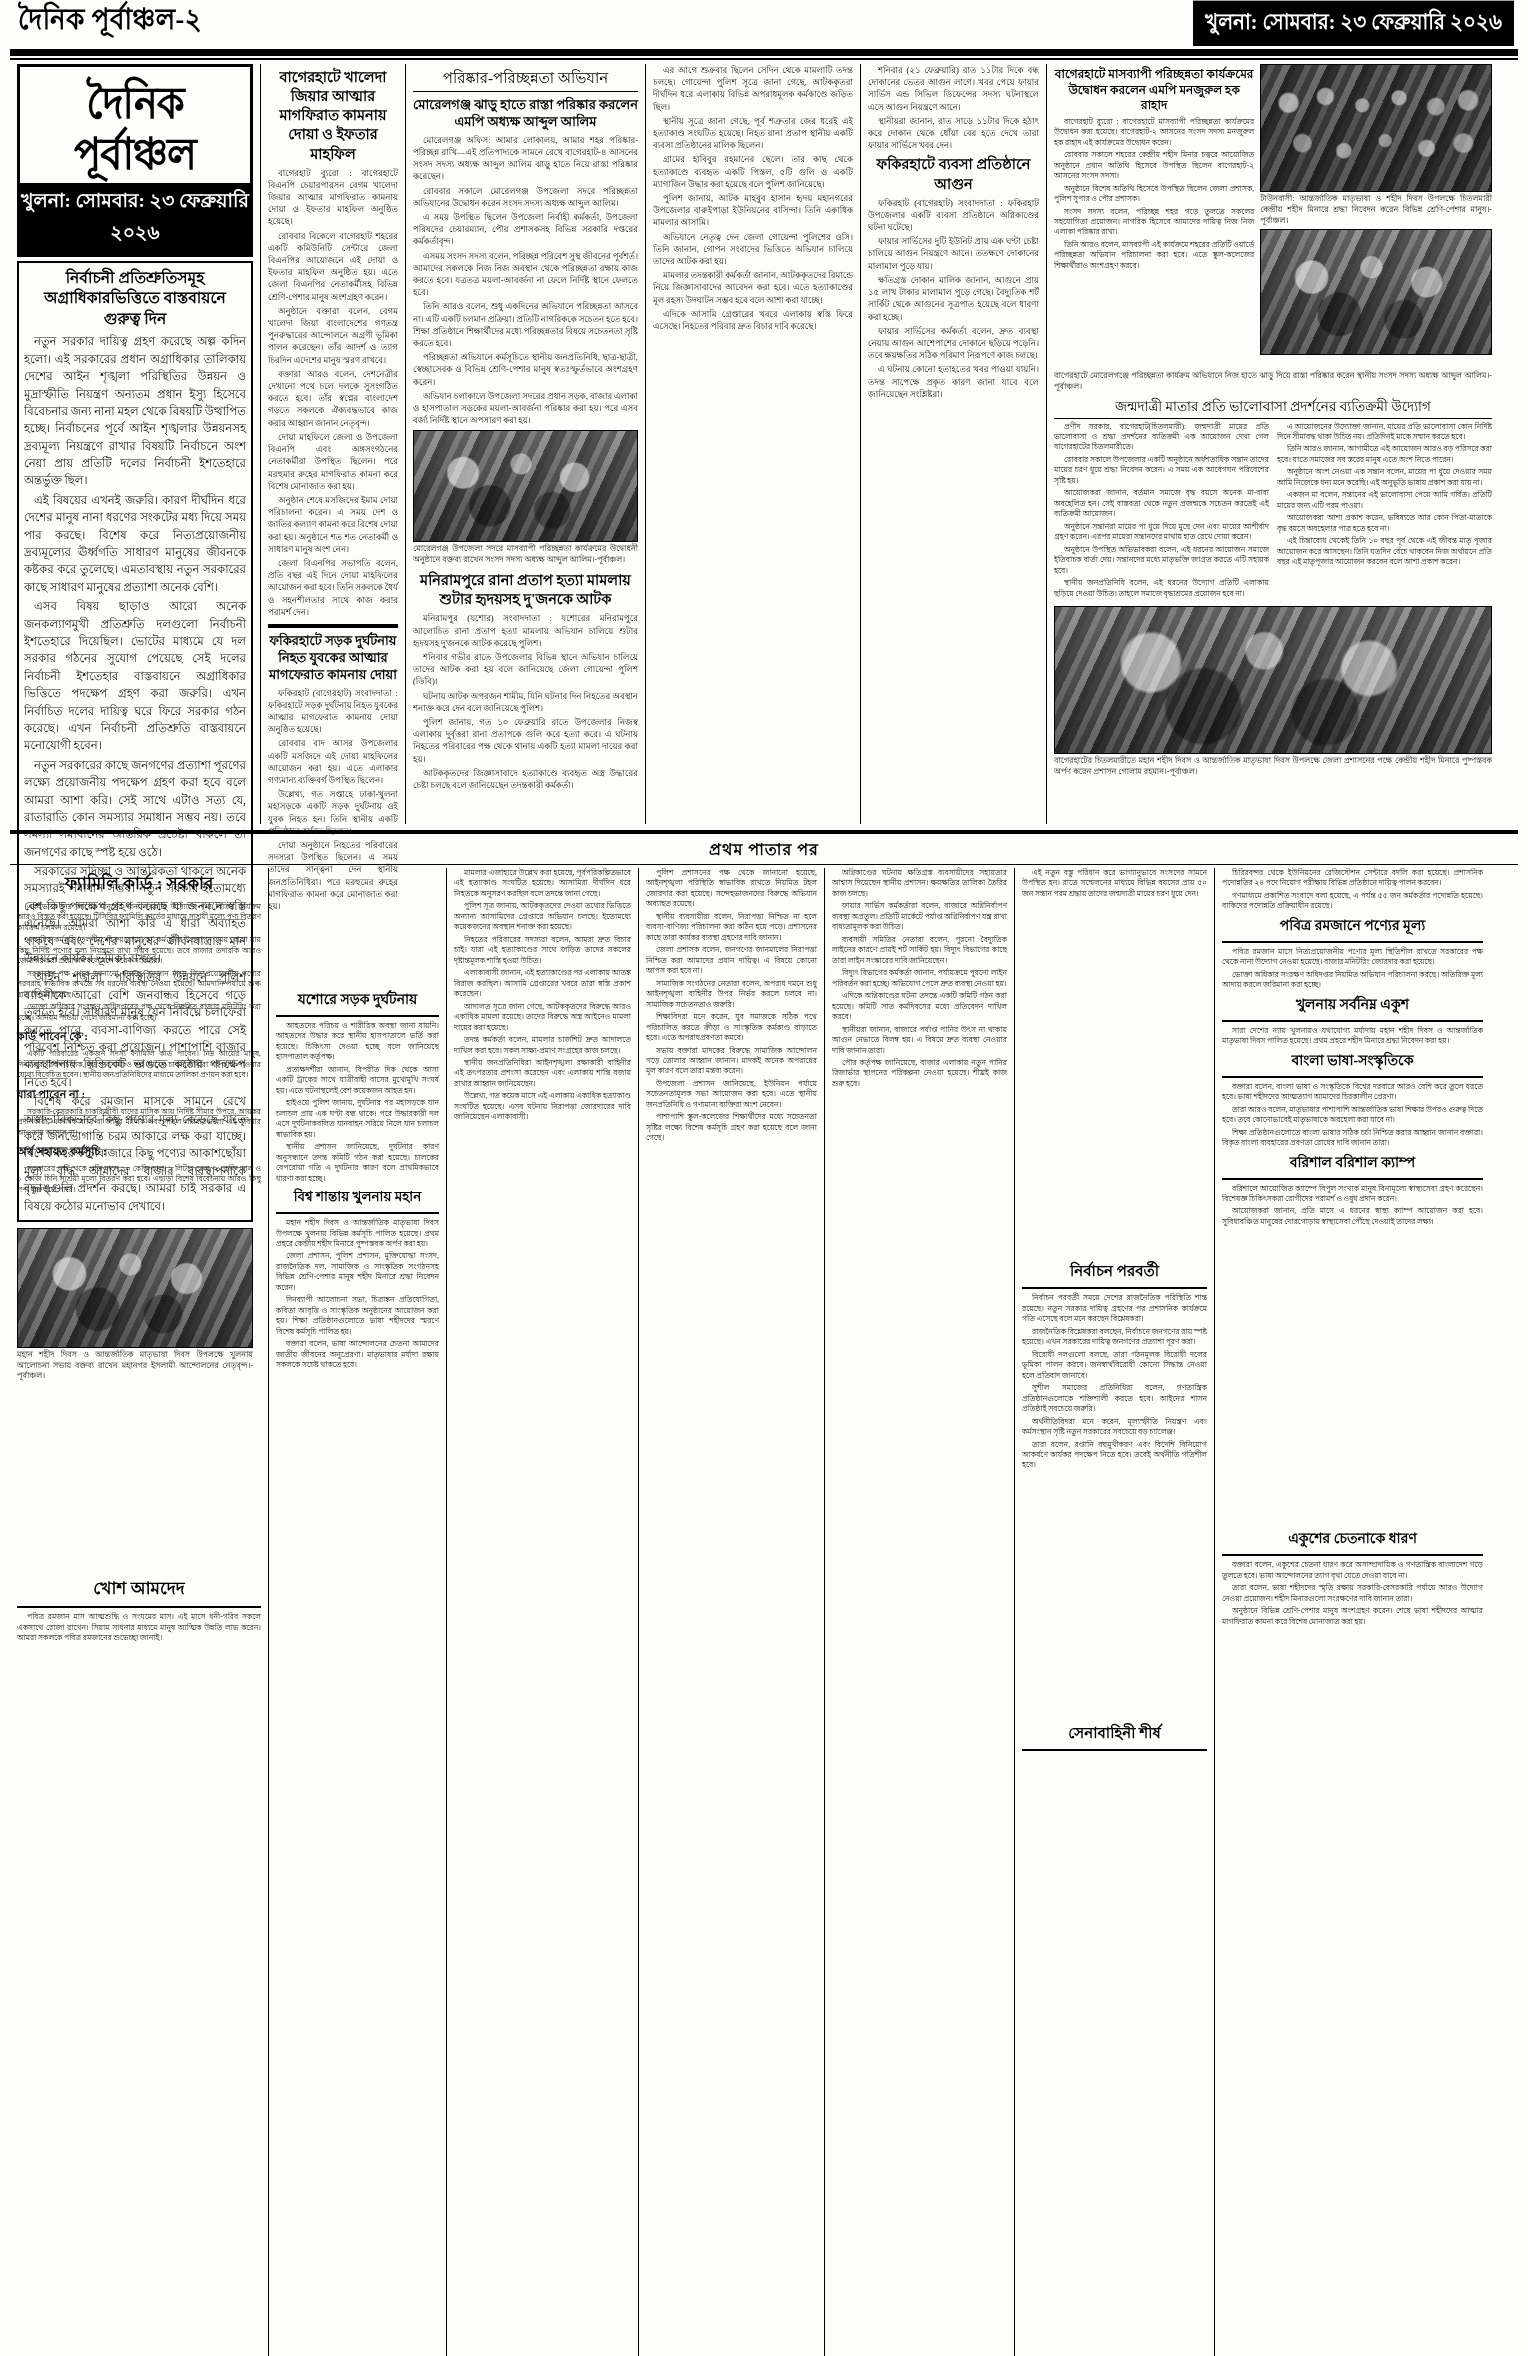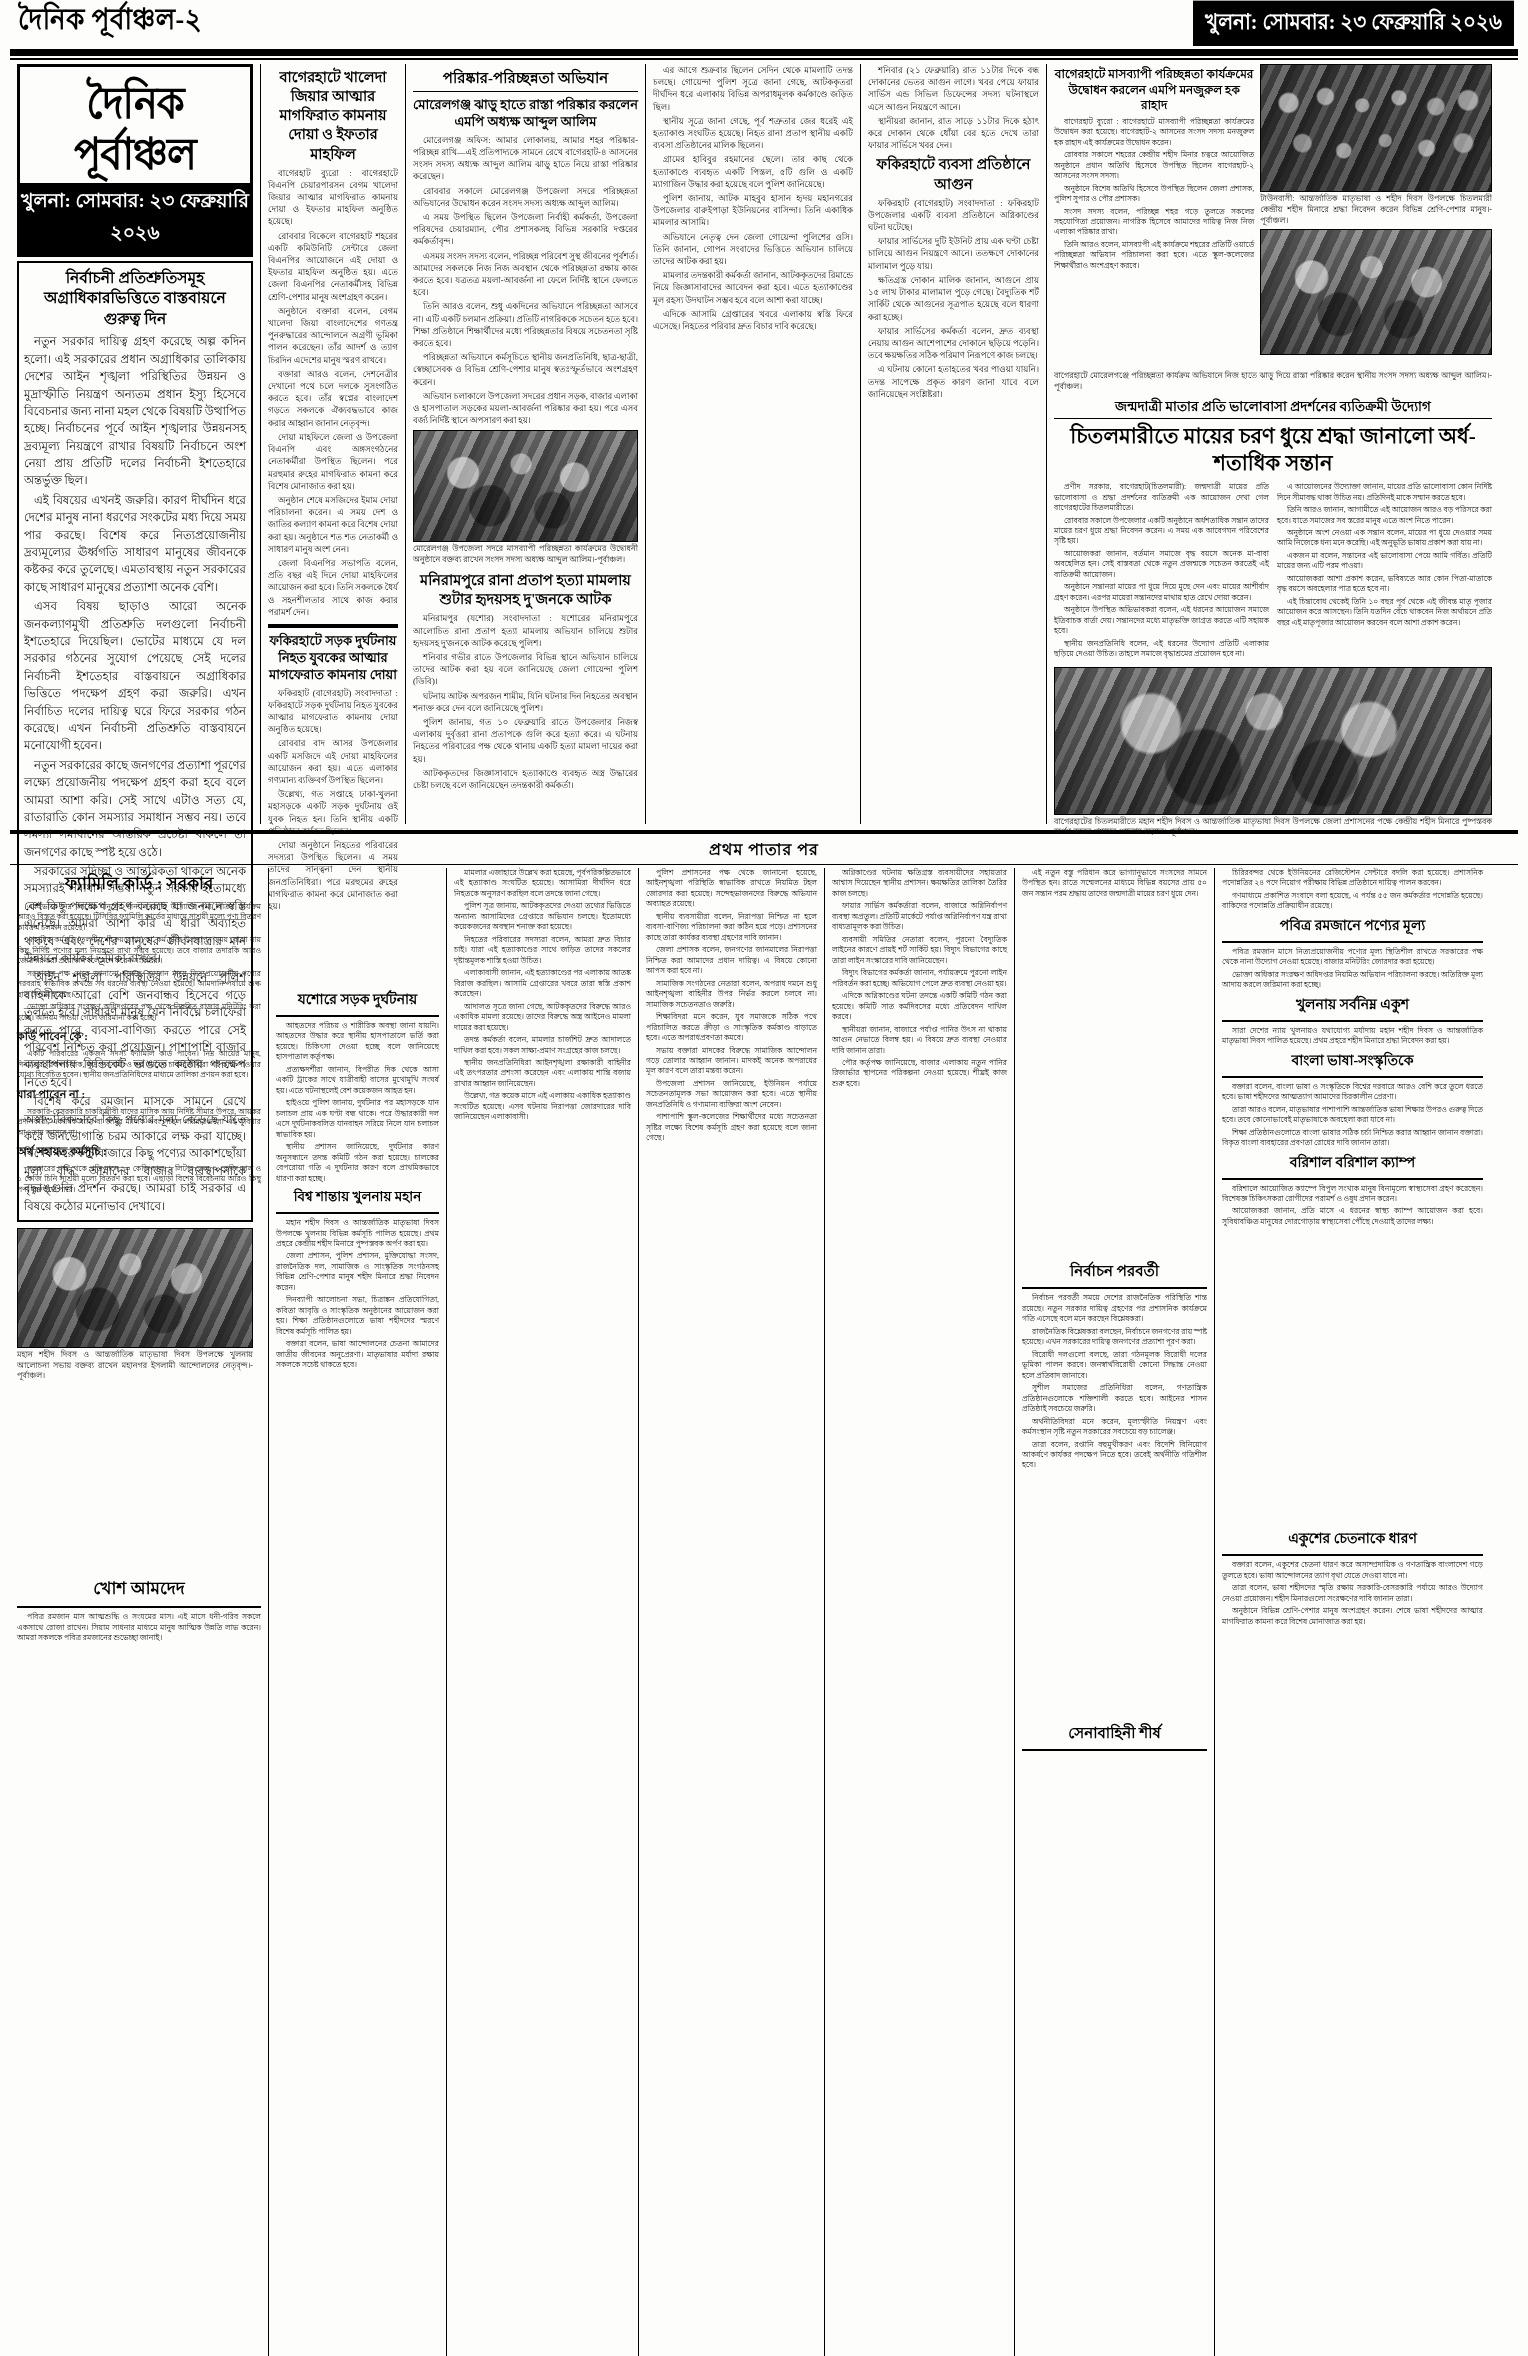--- a/index.html
+++ b/index.html
@@ -81,21 +81,21 @@
     font-size: 19px;
     font-weight: bold;
     padding: 3px 0 4px;
     margin: 0 -4px;
   }
 
   
   .kicker {
     text-align: center;
     font-size: 15px;
-    font-weight: bold;
+    font-weight: normal;
     border-bottom: 1px solid #000;
     padding-bottom: 2px;
     margin: 5px 0 3px;
     line-height: 1.3;
   }
   .hl-xl {
     text-align: center;
     font-size: 21px;
     font-weight: bold;
     line-height: 1.3;
@@ -347,21 +347,20 @@
         <div style="flex:1.25;">
           <div class="photo crowd" style="height:128px;"></div>
           <div class="caption">টাউনবাসী: আন্তর্জাতিক মাতৃভাষা ও শহীদ দিবস উপলক্ষে চিতলমারী কেন্দ্রীয় শহীদ মিনারে শ্রদ্ধা নিবেদন করেন বিভিন্ন শ্রেণি-পেশার মানুষ।-পূর্বাঞ্চল।</div>
           <div class="photo" style="height:126px;margin-top:3px;"></div>
         </div>
       </div>
 
       <div class="caption" style="margin-top:16px;">বাগেরহাটে মোরেলগঞ্জে পরিচ্ছন্নতা কার্যক্রম অভিযানে নিজ হাতে ঝাড়ু দিয়ে রাস্তা পরিষ্কার করেন স্থানীয় সংসদ সদস্য অধ্যক্ষ আব্দুল আলিম।-পূর্বাঞ্চল।</div>
 
       <div class="kicker" style="font-size:13.5px;margin-top:5px;">জন্মদাত্রী মাতার প্রতি ভালোবাসা প্রদর্শনের ব্যতিক্রমী উদ্যোগ</div>
-      <div class="hl-xl">চিতলমারীতে মায়ের চরণ ধুয়ে শ্রদ্ধা জানালো অর্ধ-শতাধিক সন্তান</div>
 
       <div style="display:flex;gap:8px;">
         <div style="flex:1;" class="bodytext micro">
           <p>প্রণীদ সরকার, বাগেরহাট(চিতলমারী): জন্মদাত্রী মায়ের প্রতি ভালোবাসা ও শ্রদ্ধা প্রদর্শনের ব্যতিক্রমী এক আয়োজন দেখা গেল বাগেরহাটের চিতলমারীতে।</p>
           <p>রোববার সকালে উপজেলার একটি অনুষ্ঠানে অর্ধশতাধিক সন্তান তাদের মায়ের চরণ ধুয়ে শ্রদ্ধা নিবেদন করেন। এ সময় এক আবেগঘন পরিবেশের সৃষ্টি হয়।</p>
           <p>আয়োজকরা জানান, বর্তমান সমাজে বৃদ্ধ বয়সে অনেক মা-বাবা অবহেলিত হন। সেই বাস্তবতা থেকে নতুন প্রজন্মকে সচেতন করতেই এই ব্যতিক্রমী আয়োজন।</p>
           <p>অনুষ্ঠানে সন্তানরা মায়ের পা ধুয়ে দিয়ে মুছে দেন এবং মায়ের আশীর্বাদ গ্রহণ করেন। এরপর মায়েরা সন্তানদের মাথায় হাত রেখে দোয়া করেন।</p>
           <p>অনুষ্ঠানে উপস্থিত অভিভাবকরা বলেন, এই ধরনের আয়োজন সমাজে ইতিবাচক বার্তা দেয়। সন্তানদের মধ্যে মাতৃভক্তি জাগ্রত করতে এটি সহায়ক হবে।</p>
           <p>স্থানীয় জনপ্রতিনিধি বলেন, এই ধরনের উদ্যোগ প্রতিটি এলাকায় ছড়িয়ে দেওয়া উচিত। তাহলে সমাজে বৃদ্ধাশ্রমের প্রয়োজন হবে না।</p>
         </div>

